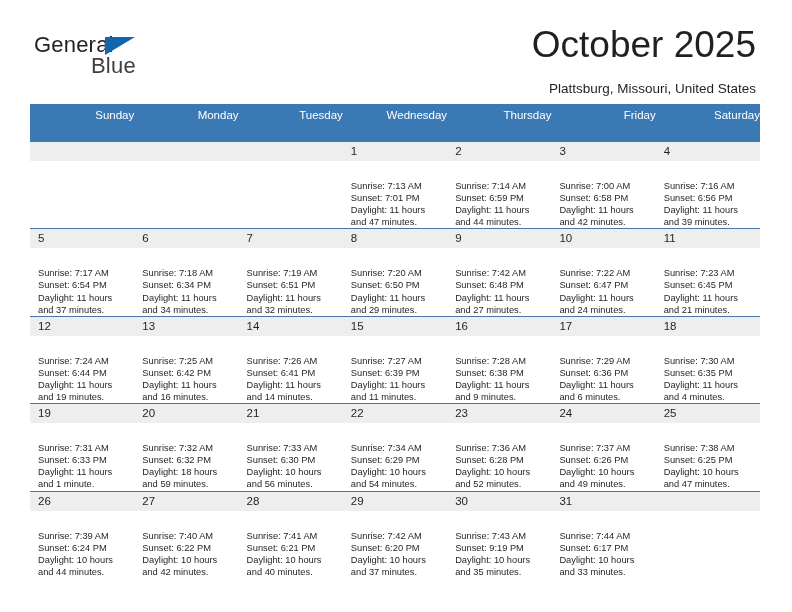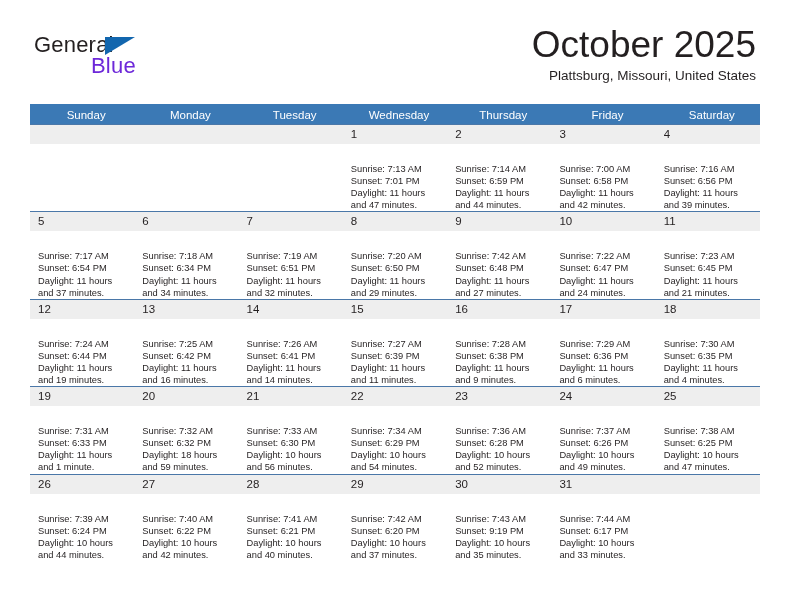--- a/index.html
+++ b/index.html
@@ -53,61 +53,61 @@
     height: 0;
     border-left: 30px solid #1266ae;
     border-bottom: 18px solid transparent;
   }
   .brand-blue {
     position: absolute;
     left: 57px;
     top: 21px;
     font-size: 22px;
     letter-spacing: 0.2px;
-    color: #6d28d9;
+    color: #404040;
     line-height: 24px;
     text-align: right;
   }
 
   .title-block {
     position: absolute;
     right: 36px;
     top: 28px;
     text-align: right;
   }
   .cal-title {
     font-size: 37px;
     color: #231f20;
     line-height: 34px;
     white-space: nowrap;
   }
   .cal-subtitle {
-    margin-top: 5px;
+    margin-top: 18px;
     font-size: 13.5px;
     color: #231f20;
     line-height: 18px;
     white-space: nowrap;
   }
 
   
   .calendar {
     position: absolute;
     left: 30px;
     top: 104px;
     width: 730px;
     border-collapse: collapse;
     table-layout: fixed;
   }
   .calendar th {
     background: #3b79b5;
     color: #ffffff;
     font-size: 11.5px;
     font-weight: normal;
-    text-align: center;
-    padding: 5px 0 3px 8px;
+    text-align: right;
+    padding: 5px 0 20px 8px;
     height: 11px;
     border: none;
   }
   .calendar td {
     width: 104.28px;
     vertical-align: top;
     padding: 0;
     border: none;
     border-top: 1.4px solid #4a77a8;
     height: 76px;

